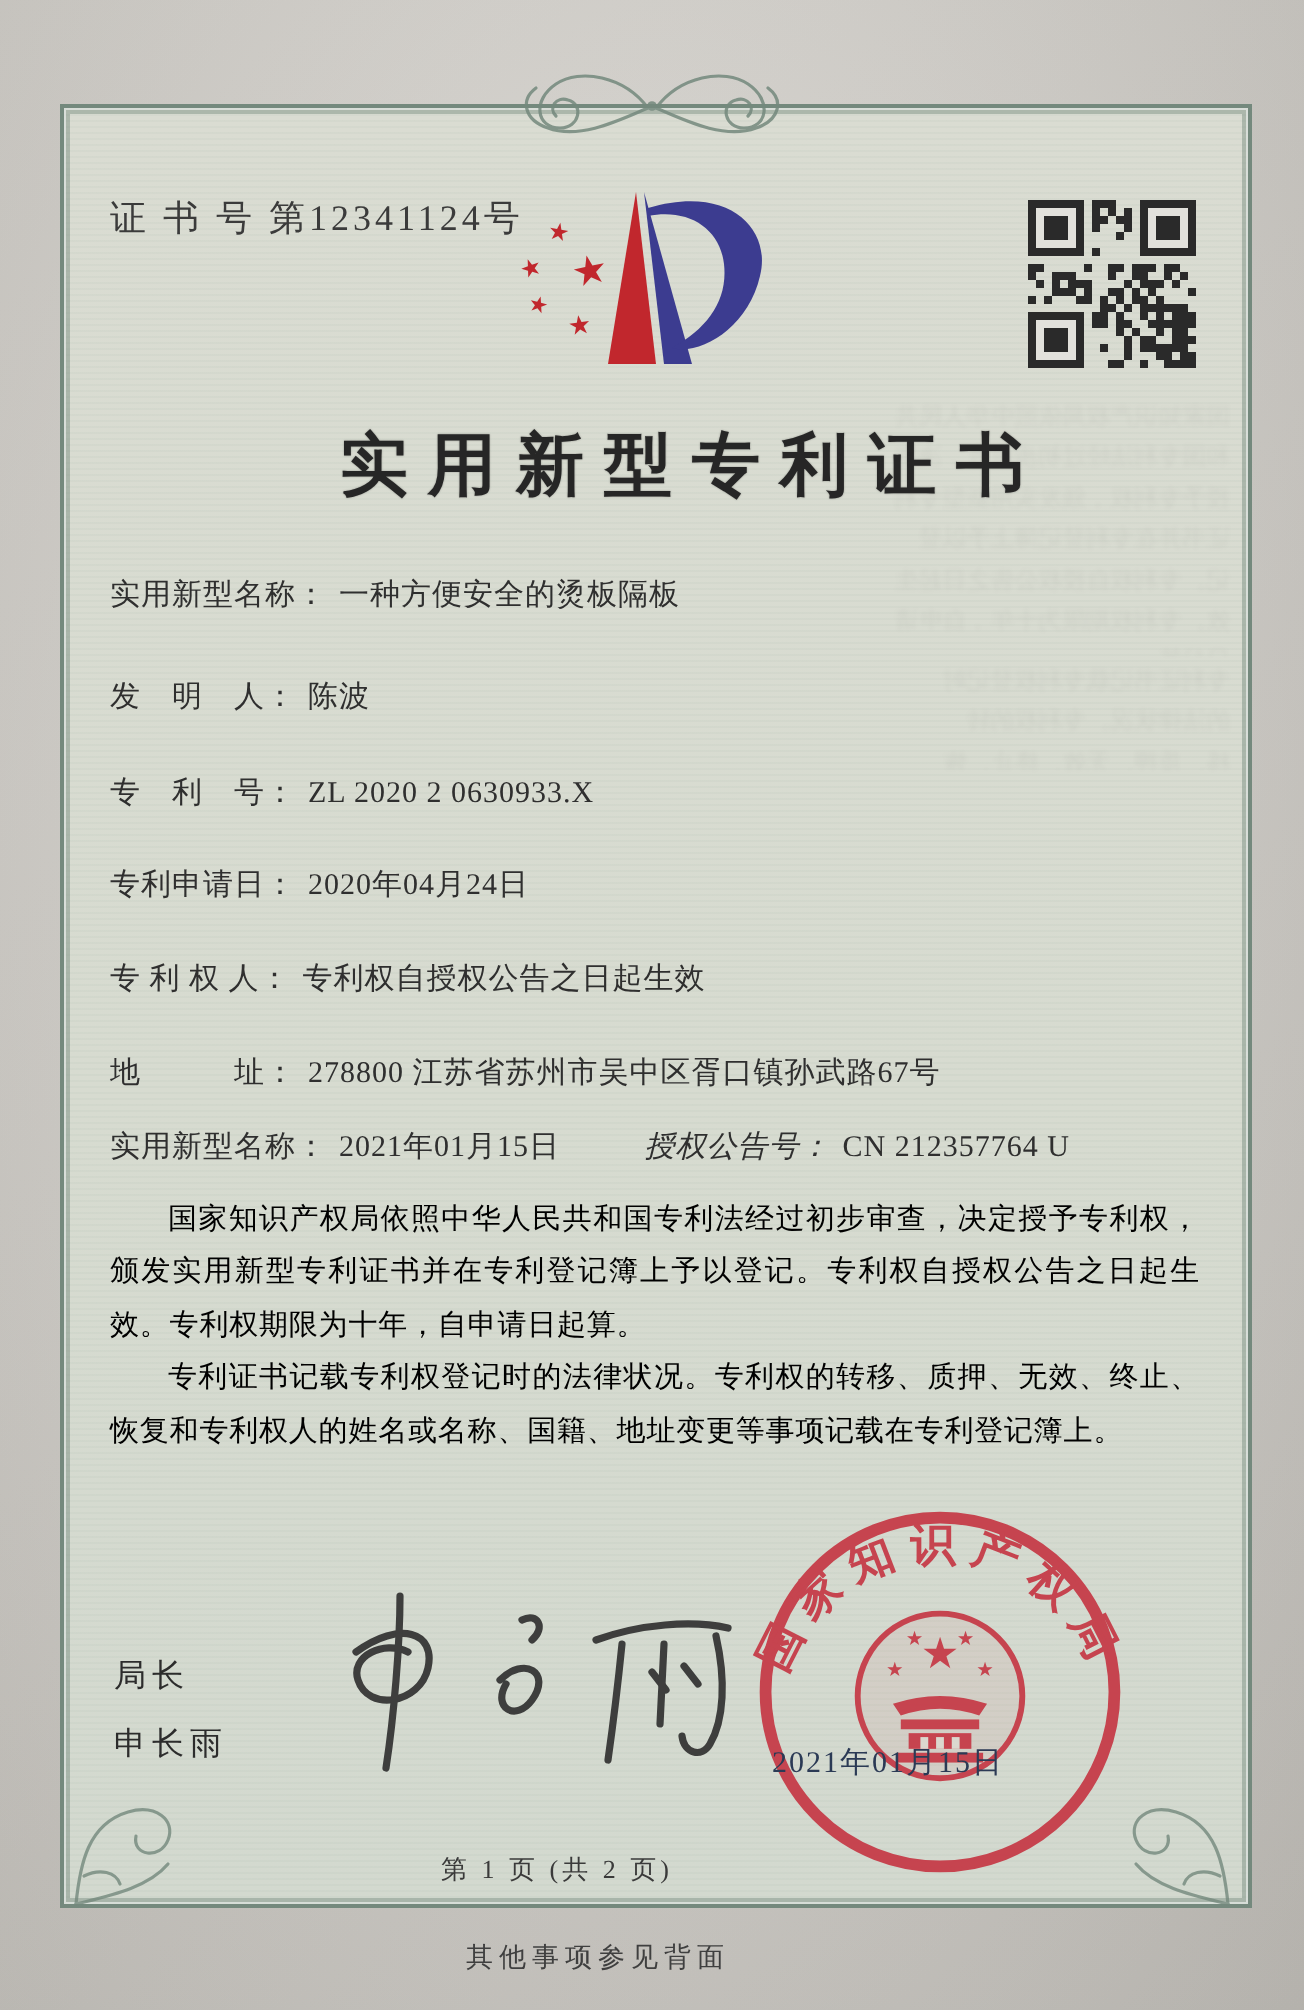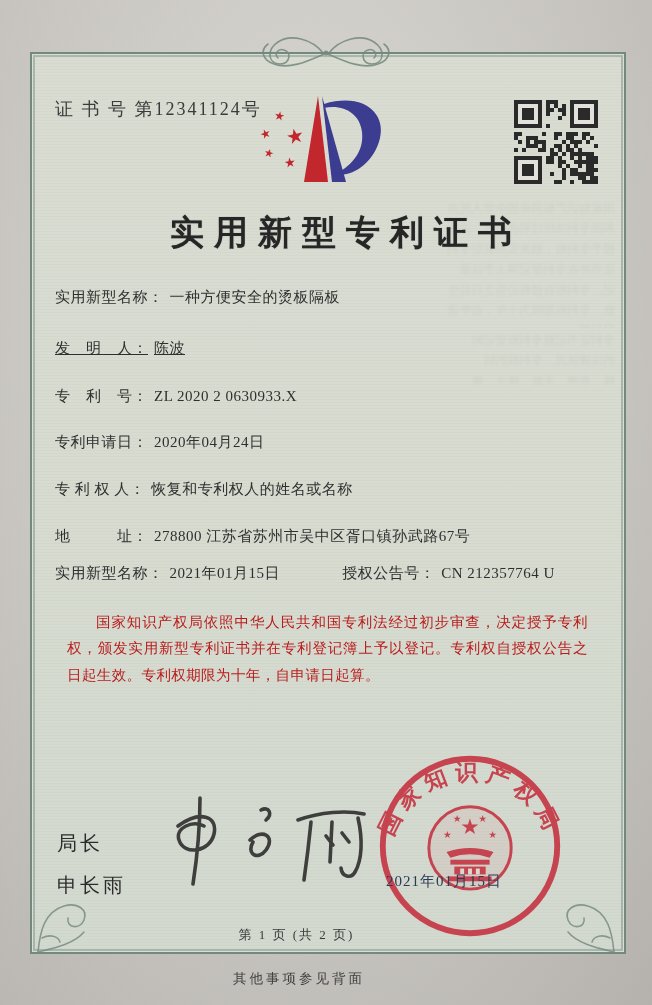--- a/index.html
+++ b/index.html
@@ -24,28 +24,28 @@
   .cert-no{left:55px;top:97px;font-size:18px;letter-spacing:2px;color:#3b3b3b;}
   .title{
     left:30px;top:210px;width:592px;text-align:center;
     font-size:34px;font-weight:bold;letter-spacing:10px;color:#262626;
     text-shadow:0 0 1px rgba(0,0,0,.35);
     padding-left:20px;
   }
   .row{left:55px;width:560px;font-size:15px;color:#2f2f2f;letter-spacing:.5px;white-space:nowrap;}
   .row .lbl{color:#2f2f2f;}
   .row .val{margin-left:6px;}
-  .grant-pair2{margin-left:58px;}
+  .grant-pair2{margin-left:38px;font-style:italic;}
   .paras{left:55px;top:597px;width:545px;}
   .paras p{
-    margin:12px;font-size:14.5px;line-height:1.82;text-indent:2em;
-    color:#b91c1c;letter-spacing:.4px;text-align:justify;
-  }
-  .signer{left:57px;top:822px;font-size:20px;color:#2c2c2c;line-height:2.1;letter-spacing:3px;}
-  .pageinfo{left:30px;top:926px;width:533px;text-align:center;font-size:13px;color:#3a3a3a;letter-spacing:2px;}
+    margin:0;font-size:14.5px;line-height:1.82;text-indent:2em;
+    color:#000000;letter-spacing:.4px;text-align:justify;
+  }
+  .signer{left:57px;top:822px;font-size:16px;color:#2c2c2c;line-height:2.1;letter-spacing:3px;}
+  .pageinfo{left:12px;top:926px;width:533px;text-align:center;font-size:13px;color:#3a3a3a;letter-spacing:2px;}
   .backnote{left:0;top:970px;width:598px;text-align:center;font-size:13.5px;color:#3f3f3f;letter-spacing:3px;}
   .ghost{
     color:#555;font-size:12px;line-height:1.7;opacity:.065;
     transform:scaleX(-1);filter:blur(1px);overflow:hidden;pointer-events:none;
   }
   .logo-star{position:absolute;color:#c1272d;line-height:1;}
   svg{display:block;}
 </style>
 </head>
 <body>
@@ -224,42 +224,43 @@
   </svg>
 
 <div class="abs ghost" style="left:440px;top:198px;width:175px;height:130px;">国家知识产权局依照中华人民共和国专利法经过初步审查，决定授予专利权，颁发实用新型专利证书并在专利登记簿上予以登记。专利权自授权公告之日起生效。专利权期限为十年，自申请日起算。</div>
 <div class="abs ghost" style="left:470px;top:330px;width:145px;height:55px;">专利证书记载专利权登记时的法律状况。专利权的转移、质押、无效、终止、恢复和专利权人的姓名或名称、国籍、地址变更等事项记载在专利登记簿上。</div>
 
 <div class="abs title">实用新型专利证书</div>
 
 <div class="abs row" style="top:288px;">
   <span class="lbl">实用新型名称：</span><span class="val">一种方便安全的烫板隔板</span>
 </div>
-<div class="abs row" style="top:339px;text-decoration:underline;">
+<div class="abs row" style="top:339px;">
   <span class="lbl">发　明　人：</span><span class="val">陈波</span>
 </div>
 <div class="abs row" style="top:387px;">
   <span class="lbl">专　利　号：</span><span class="val">ZL 2020 2 0630933.X</span>
 </div>
 <div class="abs row" style="top:433px;">
   <span class="lbl">专利申请日：</span><span class="val">2020年04月24日</span>
 </div>
 <div class="abs row" style="top:480px;">
-  <span class="lbl">专 利 权 人：</span><span class="val">恢复和专利权人的姓名或名称</span>
+  <span class="lbl">专 利 权 人：</span><span class="val">专利权自授权公告之日起生效</span>
 </div>
 <div class="abs row" style="top:527px;">
   <span class="lbl">地　　　址：</span><span class="val">278800 江苏省苏州市吴中区胥口镇孙武路67号</span>
 </div>
 <div class="abs row" style="top:564px;">
   <span class="lbl">实用新型名称：</span><span class="val">2021年01月15日</span>
   <span class="lbl grant-pair2">授权公告号：</span><span class="val">CN 212357764 U</span>
 </div>
 
 <div class="abs paras">
   <p>国家知识产权局依照中华人民共和国专利法经过初步审查，决定授予专利权，颁发实用新型专利证书并在专利登记簿上予以登记。专利权自授权公告之日起生效。专利权期限为十年，自申请日起算。</p>
+  <p>专利证书记载专利权登记时的法律状况。专利权的转移、质押、无效、终止、恢复和专利权人的姓名或名称、国籍、地址变更等事项记载在专利登记簿上。</p>
 </div>
 
 <div class="abs signer">
   <div>局长</div>
   <div>申长雨</div>
 </div>
 
 <svg class="abs" style="left:148px;top:792px;" width="230" height="100" viewBox="0 0 230 100">
   <g stroke="#2e2e2e" stroke-width="3.6" fill="none" stroke-linecap="round" stroke-linejoin="round" opacity=".9">
     <path d="M30,34 C52,18 70,24 66,42 C62,60 36,64 31,48 C27,36 44,28 56,34"></path>

